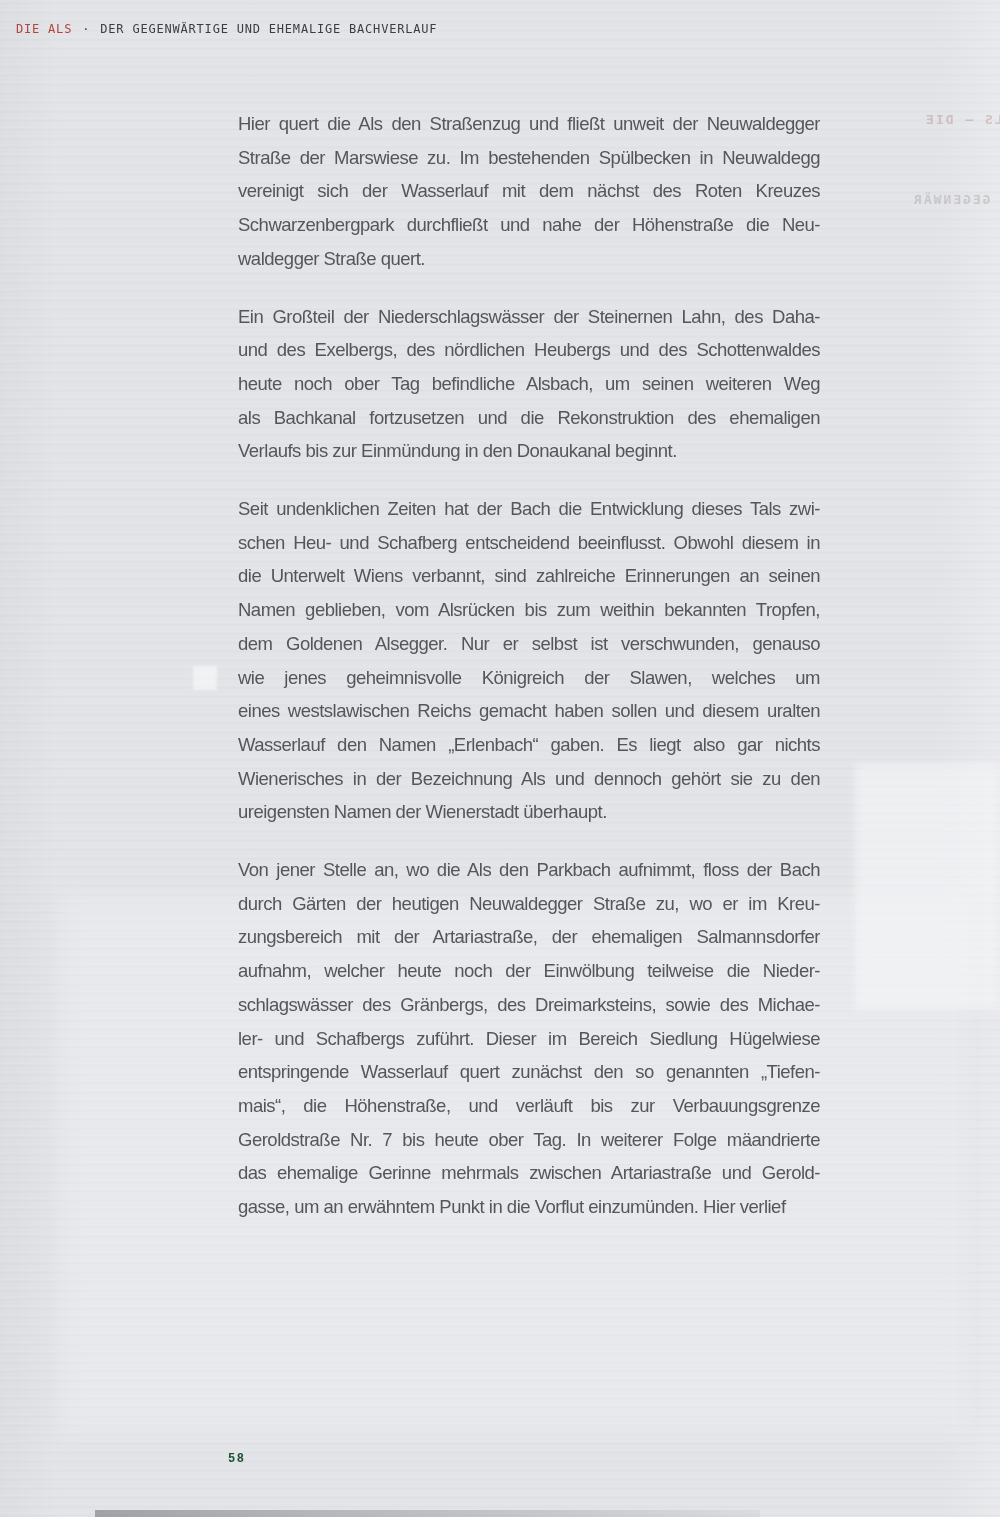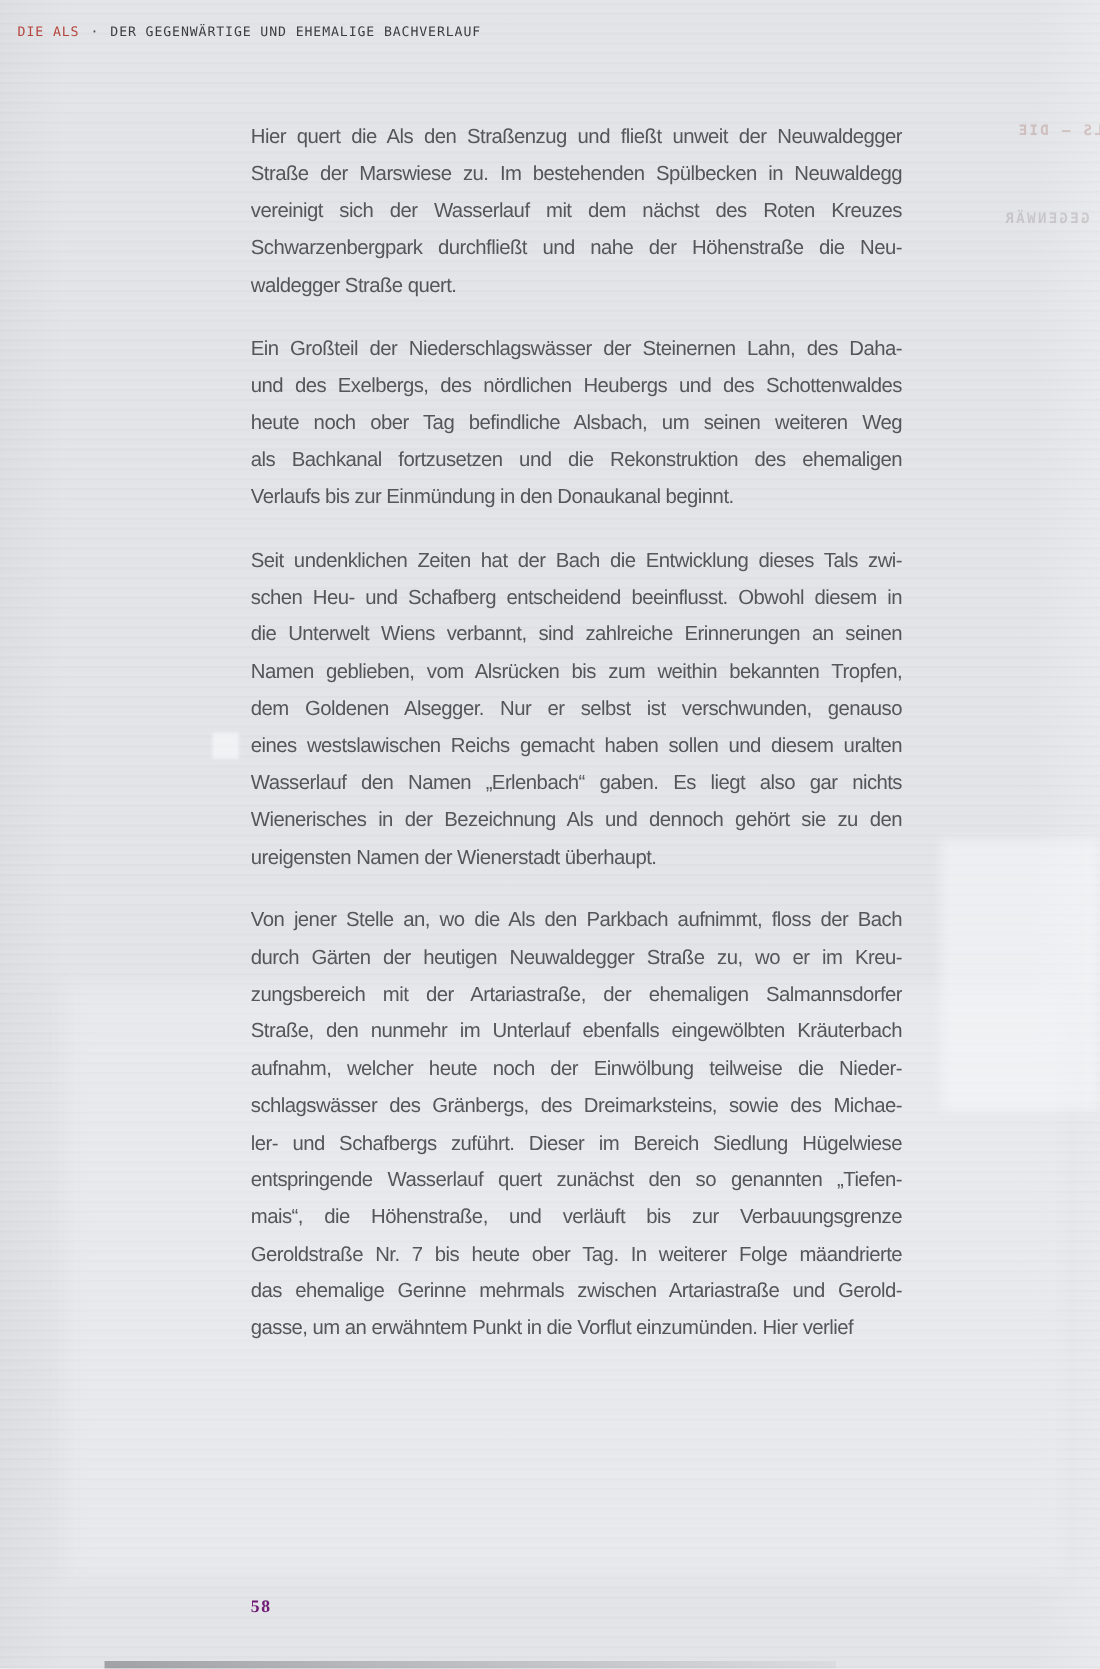--- a/index.html
+++ b/index.html
@@ -35,27 +35,28 @@
     font-size:18.5px;letter-spacing:-0.5px;
     color:#54565b;
   }
   .para{margin:0 0 24px 0;}
   .line{
     line-height:33.7px;
     white-space:nowrap;
     text-align:justify;
     text-align-last:justify;
     overflow:hidden;
+    margin-left:10px;
   }
   .line.last{text-align-last:left;}
   .page-number{
     position:absolute;left:228px;top:1452px;
-    font-family:Liberation Serif, serif;
-    font-weight:bold;font-size:16px;letter-spacing:1.5px;
-    color:#701a75;
+    font-family:Liberation Mono, monospace;
+    font-weight:bold;font-size:12px;letter-spacing:1.5px;
+    color:#14532d;
   }
   
   .ghost{
     position:absolute;
     font-family:"DejaVu Sans Mono",monospace;
     font-weight:bold;
     transform:scaleX(-1);
     white-space:nowrap;
     pointer-events:none;
     filter:blur(0.6px);
@@ -129,30 +130,30 @@
         <div class="line">heute noch ober Tag befindliche Alsbach, um seinen weiteren Weg</div>
         <div class="line">als Bachkanal fortzusetzen und die Rekonstruktion des ehemaligen</div>
         <div class="line last">Verlaufs bis zur Einmündung in den Donaukanal beginnt.</div>
       </div>
       <div class="para">
         <div class="line">Seit undenklichen Zeiten hat der Bach die Entwicklung dieses Tals zwi-</div>
         <div class="line">schen Heu- und Schafberg entscheidend beeinflusst. Obwohl diesem in</div>
         <div class="line">die Unterwelt Wiens verbannt, sind zahlreiche Erinnerungen an seinen</div>
         <div class="line">Namen geblieben, vom Alsrücken bis zum weithin bekannten Tropfen,</div>
         <div class="line">dem Goldenen Alsegger. Nur er selbst ist verschwunden, genauso</div>
+        <div class="line">wie jenes geheimnisvolle Königreich der Slawen, welches um</div>
         <div class="line">eines westslawischen Reichs gemacht haben sollen und diesem uralten</div>
         <div class="line">Wasserlauf den Namen „Erlenbach“ gaben. Es liegt also gar nichts</div>
         <div class="line">Wienerisches in der Bezeichnung Als und dennoch gehört sie zu den</div>
         <div class="line last">ureigensten Namen der Wienerstadt überhaupt.</div>
       </div>
       <div class="para">
         <div class="line">Von jener Stelle an, wo die Als den Parkbach aufnimmt, floss der Bach</div>
         <div class="line">durch Gärten der heutigen Neuwaldegger Straße zu, wo er im Kreu-</div>
         <div class="line">zungsbereich mit der Artariastraße, der ehemaligen Salmannsdorfer</div>
-        <div class="line">Straße, den nunmehr im Unterlauf ebenfalls eingewölbten Kräuterbach</div>
         <div class="line">aufnahm, welcher heute noch der Einwölbung teilweise die Nieder-</div>
         <div class="line">schlagswässer des Gränbergs, des Dreimarksteins, sowie des Michae-</div>
         <div class="line">ler- und Schafbergs zuführt. Dieser im Bereich Siedlung Hügelwiese</div>
         <div class="line">entspringende Wasserlauf quert zunächst den so genannten „Tiefen-</div>
         <div class="line">mais“, die Höhenstraße, und verläuft bis zur Verbauungsgrenze</div>
         <div class="line">Geroldstraße Nr. 7 bis heute ober Tag. In weiterer Folge mäandrierte</div>
         <div class="line">das ehemalige Gerinne mehrmals zwischen Artariastraße und Gerold-</div>
         <div class="line last">gasse, um an erwähntem Punkt in die Vorflut einzumünden. Hier verlief</div>
       </div>
     </div>

